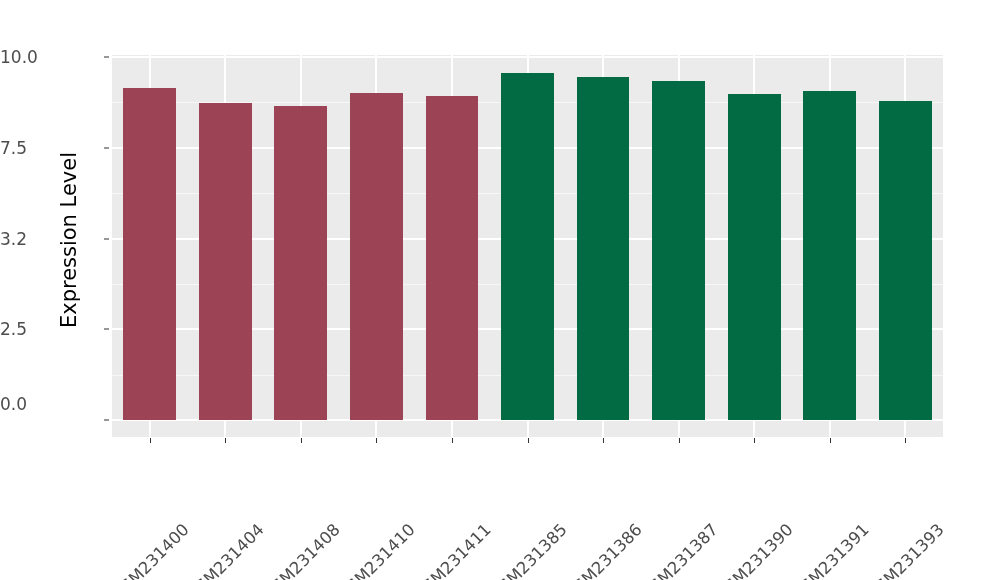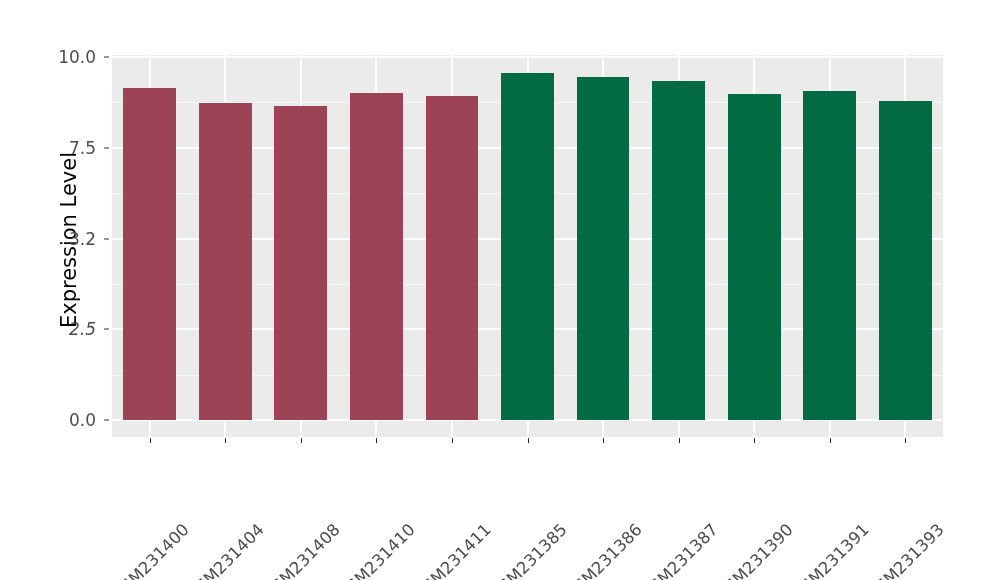--- a/index.html
+++ b/index.html
@@ -35,21 +35,20 @@
     text-align: center;
     line-height: 26px;
     white-space: nowrap;
   }
 
   
   .y-tick-label {
     position: absolute;
     right: 0;
     width: 100%;
-    text-align: right;
     font-size: 17px;
     color: #4d4d4d;
     transform: translateY(-50%);
     white-space: nowrap;
   }
   .y-ticks {
     position: absolute;
     left: 0px;
     top: 0px;
     width: 96px;
@@ -125,22 +124,22 @@
   }
 </style>
 </head>
 <body>
 
 <div id="chart-root">
 
   <div class="y-axis-title">Expression Level</div>
 
   <div class="y-ticks">
-      <div class="y-tick-label" style="top: 420px;">0.0</div>
-      <div class="y-tick-label" style="top: 329.25px; font-style: italic;">2.5</div>
+      <div class="y-tick-label" style="top: 404px;">0.0</div>
+      <div class="y-tick-label" style="top: 329.25px;">2.5</div>
       <div class="y-tick-label" style="top: 238.5px;">3.2</div>
       <div class="y-tick-label" style="top: 147.75px; margin-left: 23px;">7.5</div>
       <div class="y-tick-label" style="top: 57px;">10.0</div>
     </div>
 
   <div id="panel">
       <div class="grid-minor-h" style="top: 319.625px;"></div>
       <div class="grid-minor-h" style="top: 228.875px;"></div>
       <div class="grid-minor-h" style="top: 138.125px;"></div>
       <div class="grid-minor-h" style="top: 47.375px;"></div>

